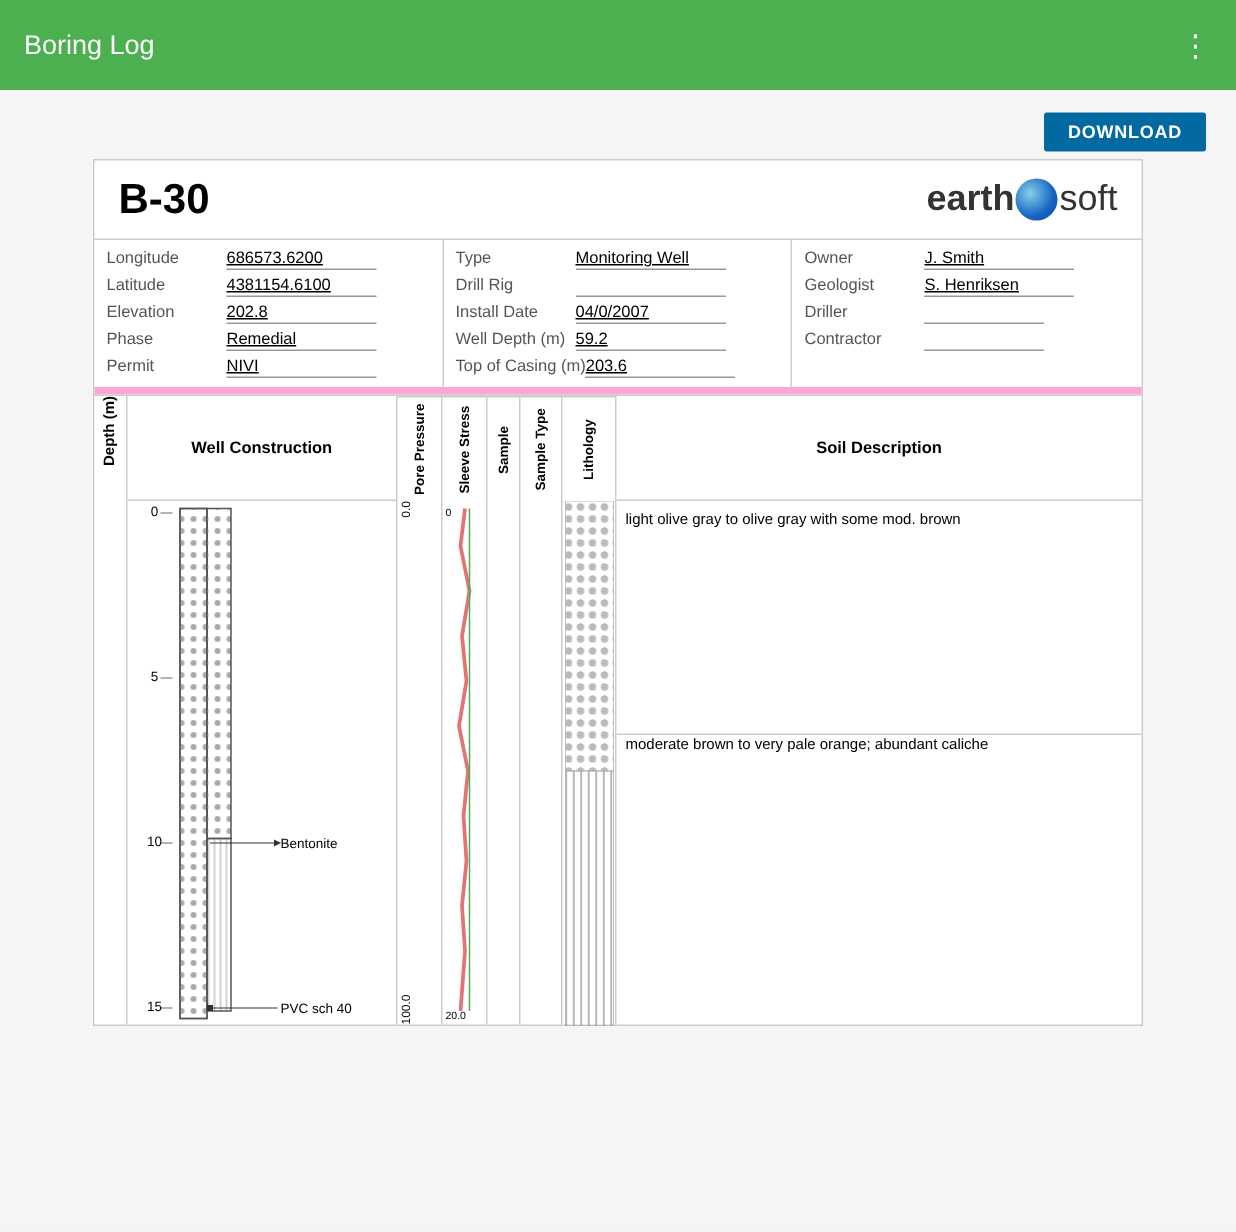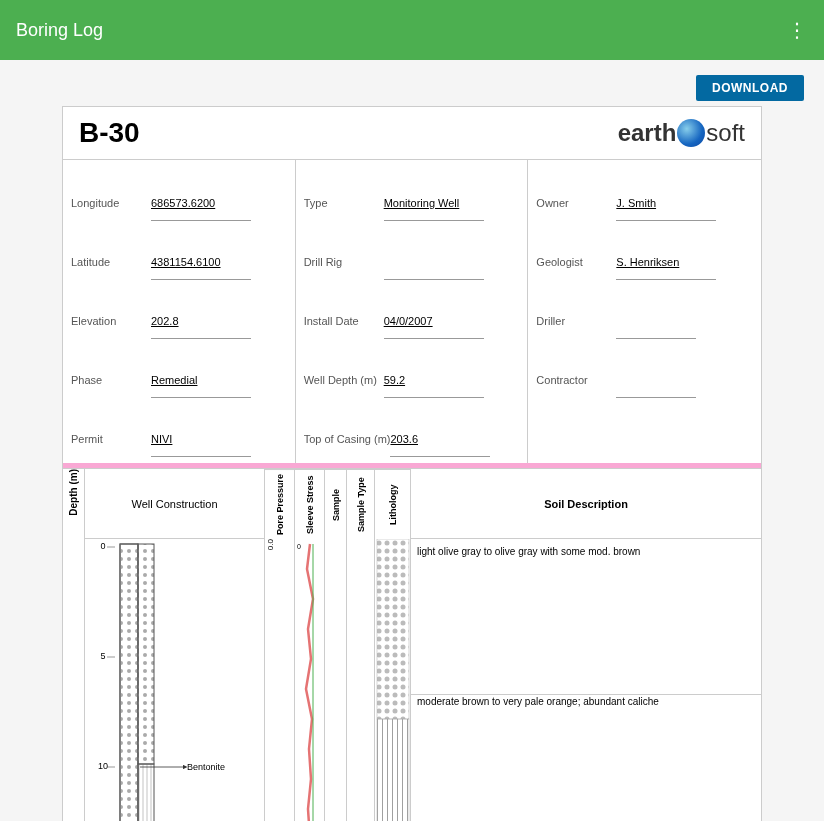--- a/index.html
+++ b/index.html
@@ -95,22 +95,21 @@
     }
     .info-label {
       color: #555;
       min-width: 80px;
       font-size: 11px;
     }
     .info-value {
       font-size: 11px;
       border-bottom: 1px solid #999;
       min-width: 100px;
-      padding-bottom: 11px;
-      margin-top: 31px;
+      padding-bottom: 1px;
     }
     .info-value.underline { text-decoration: underline; }
   </style>
 </head>
 <body>
 
 <div class="app-bar">
   <span class="app-bar-title">Boring Log</span>
   <span class="app-bar-menu">⋮</span>
 </div>
@@ -199,21 +198,21 @@
       </div>
     </div>
 
     <div style="display:flex; border-top:1px solid #ccc; height: 420px;">
 
       <div style="width:22px; border-right:1px solid #ccc; display:flex; flex-direction:column; align-items:center;">
         <div style="writing-mode:vertical-rl; transform:rotate(180deg); font-size:10px; font-weight:bold; padding-top:60px;">Depth (m)</div>
       </div>
 
       <div style="width:180px; border-right:1px solid #ccc; display:flex; flex-direction:column;">
-        <div style="text-align:center; font-size:11px; font-weight:normal; padding:4px; border-bottom:1px solid #ccc; min-height:70px; display:flex; align-items:center; justify-content:center;">Well Construction</div>
+        <div style="text-align:center; font-size:11px; font-weight:bold; padding:4px; border-bottom:1px solid #ccc; min-height:70px; display:flex; align-items:center; justify-content:center;">Well Construction</div>
 
         <div style="flex:1; position:relative;">
           <svg width="180" height="350">
 
             <text x="18" y="10" font-size="9" text-anchor="middle">0</text>
             <line x1="22" y1="8" x2="30" y2="8" stroke="#333" stroke-width="0.5"></line>
 
             <text x="18" y="120" font-size="9" text-anchor="middle">5</text>
             <line x1="22" y1="118" x2="30" y2="118" stroke="#333" stroke-width="0.5"></line>
 

